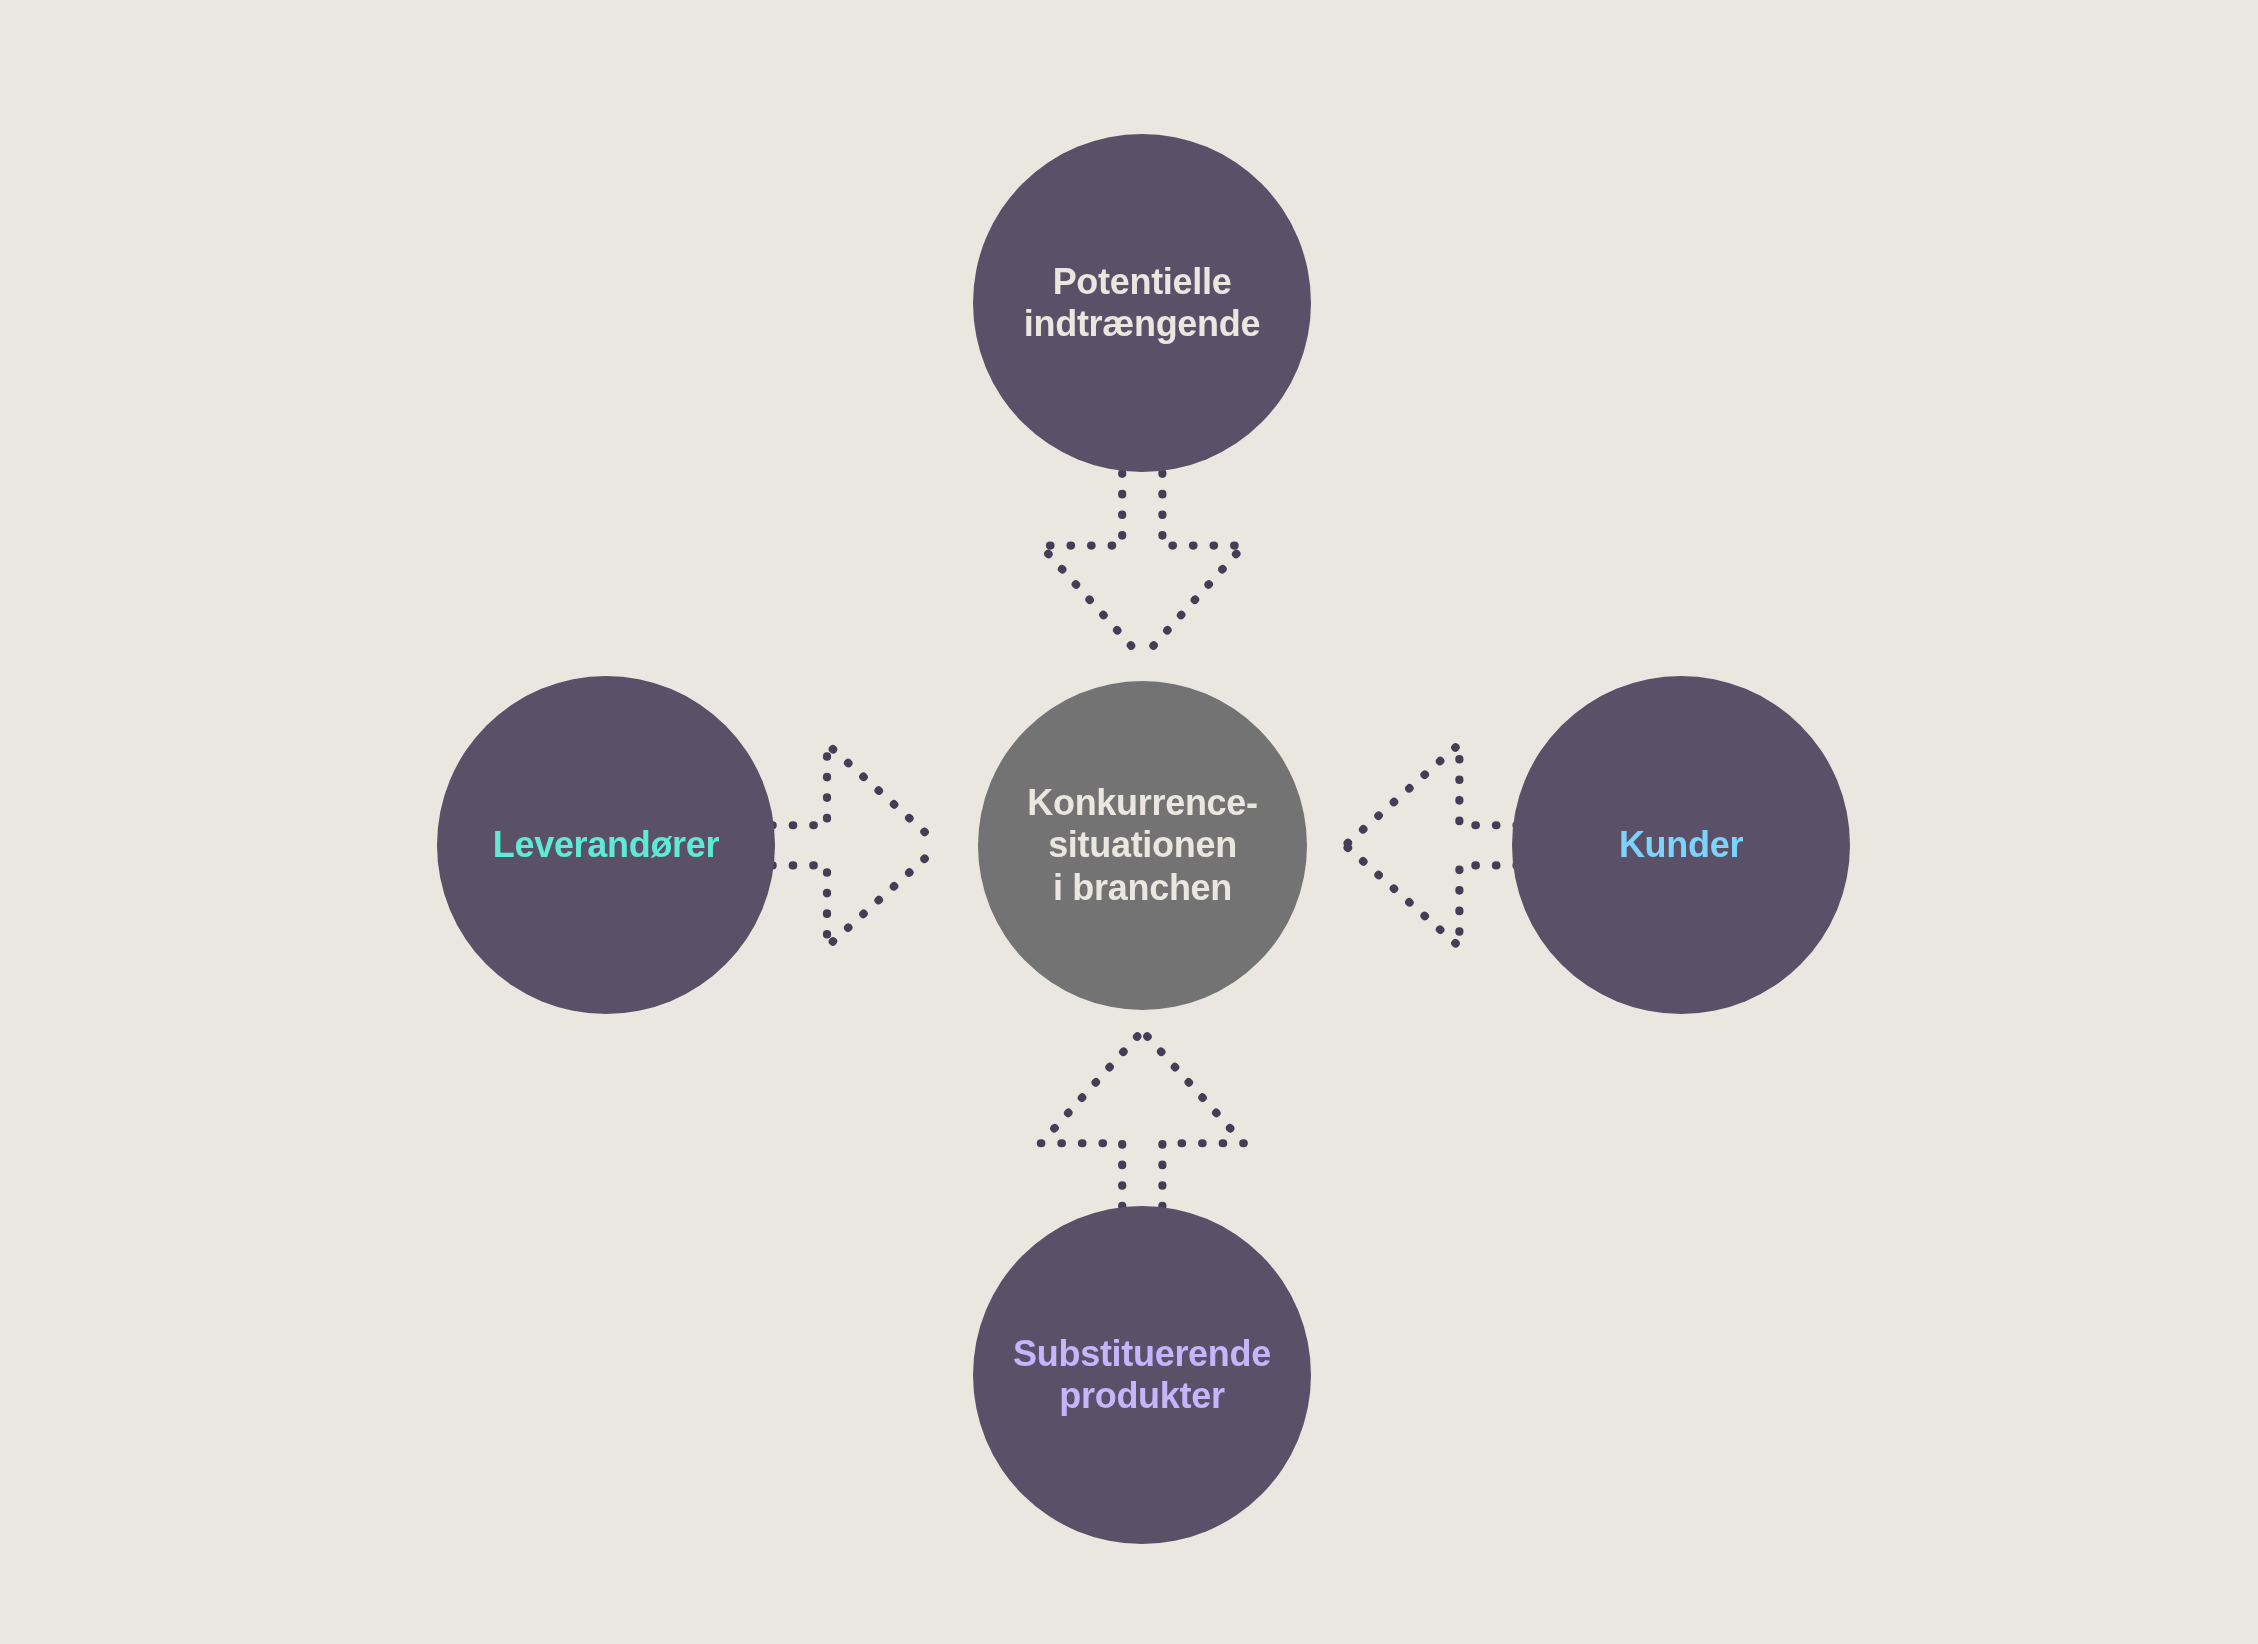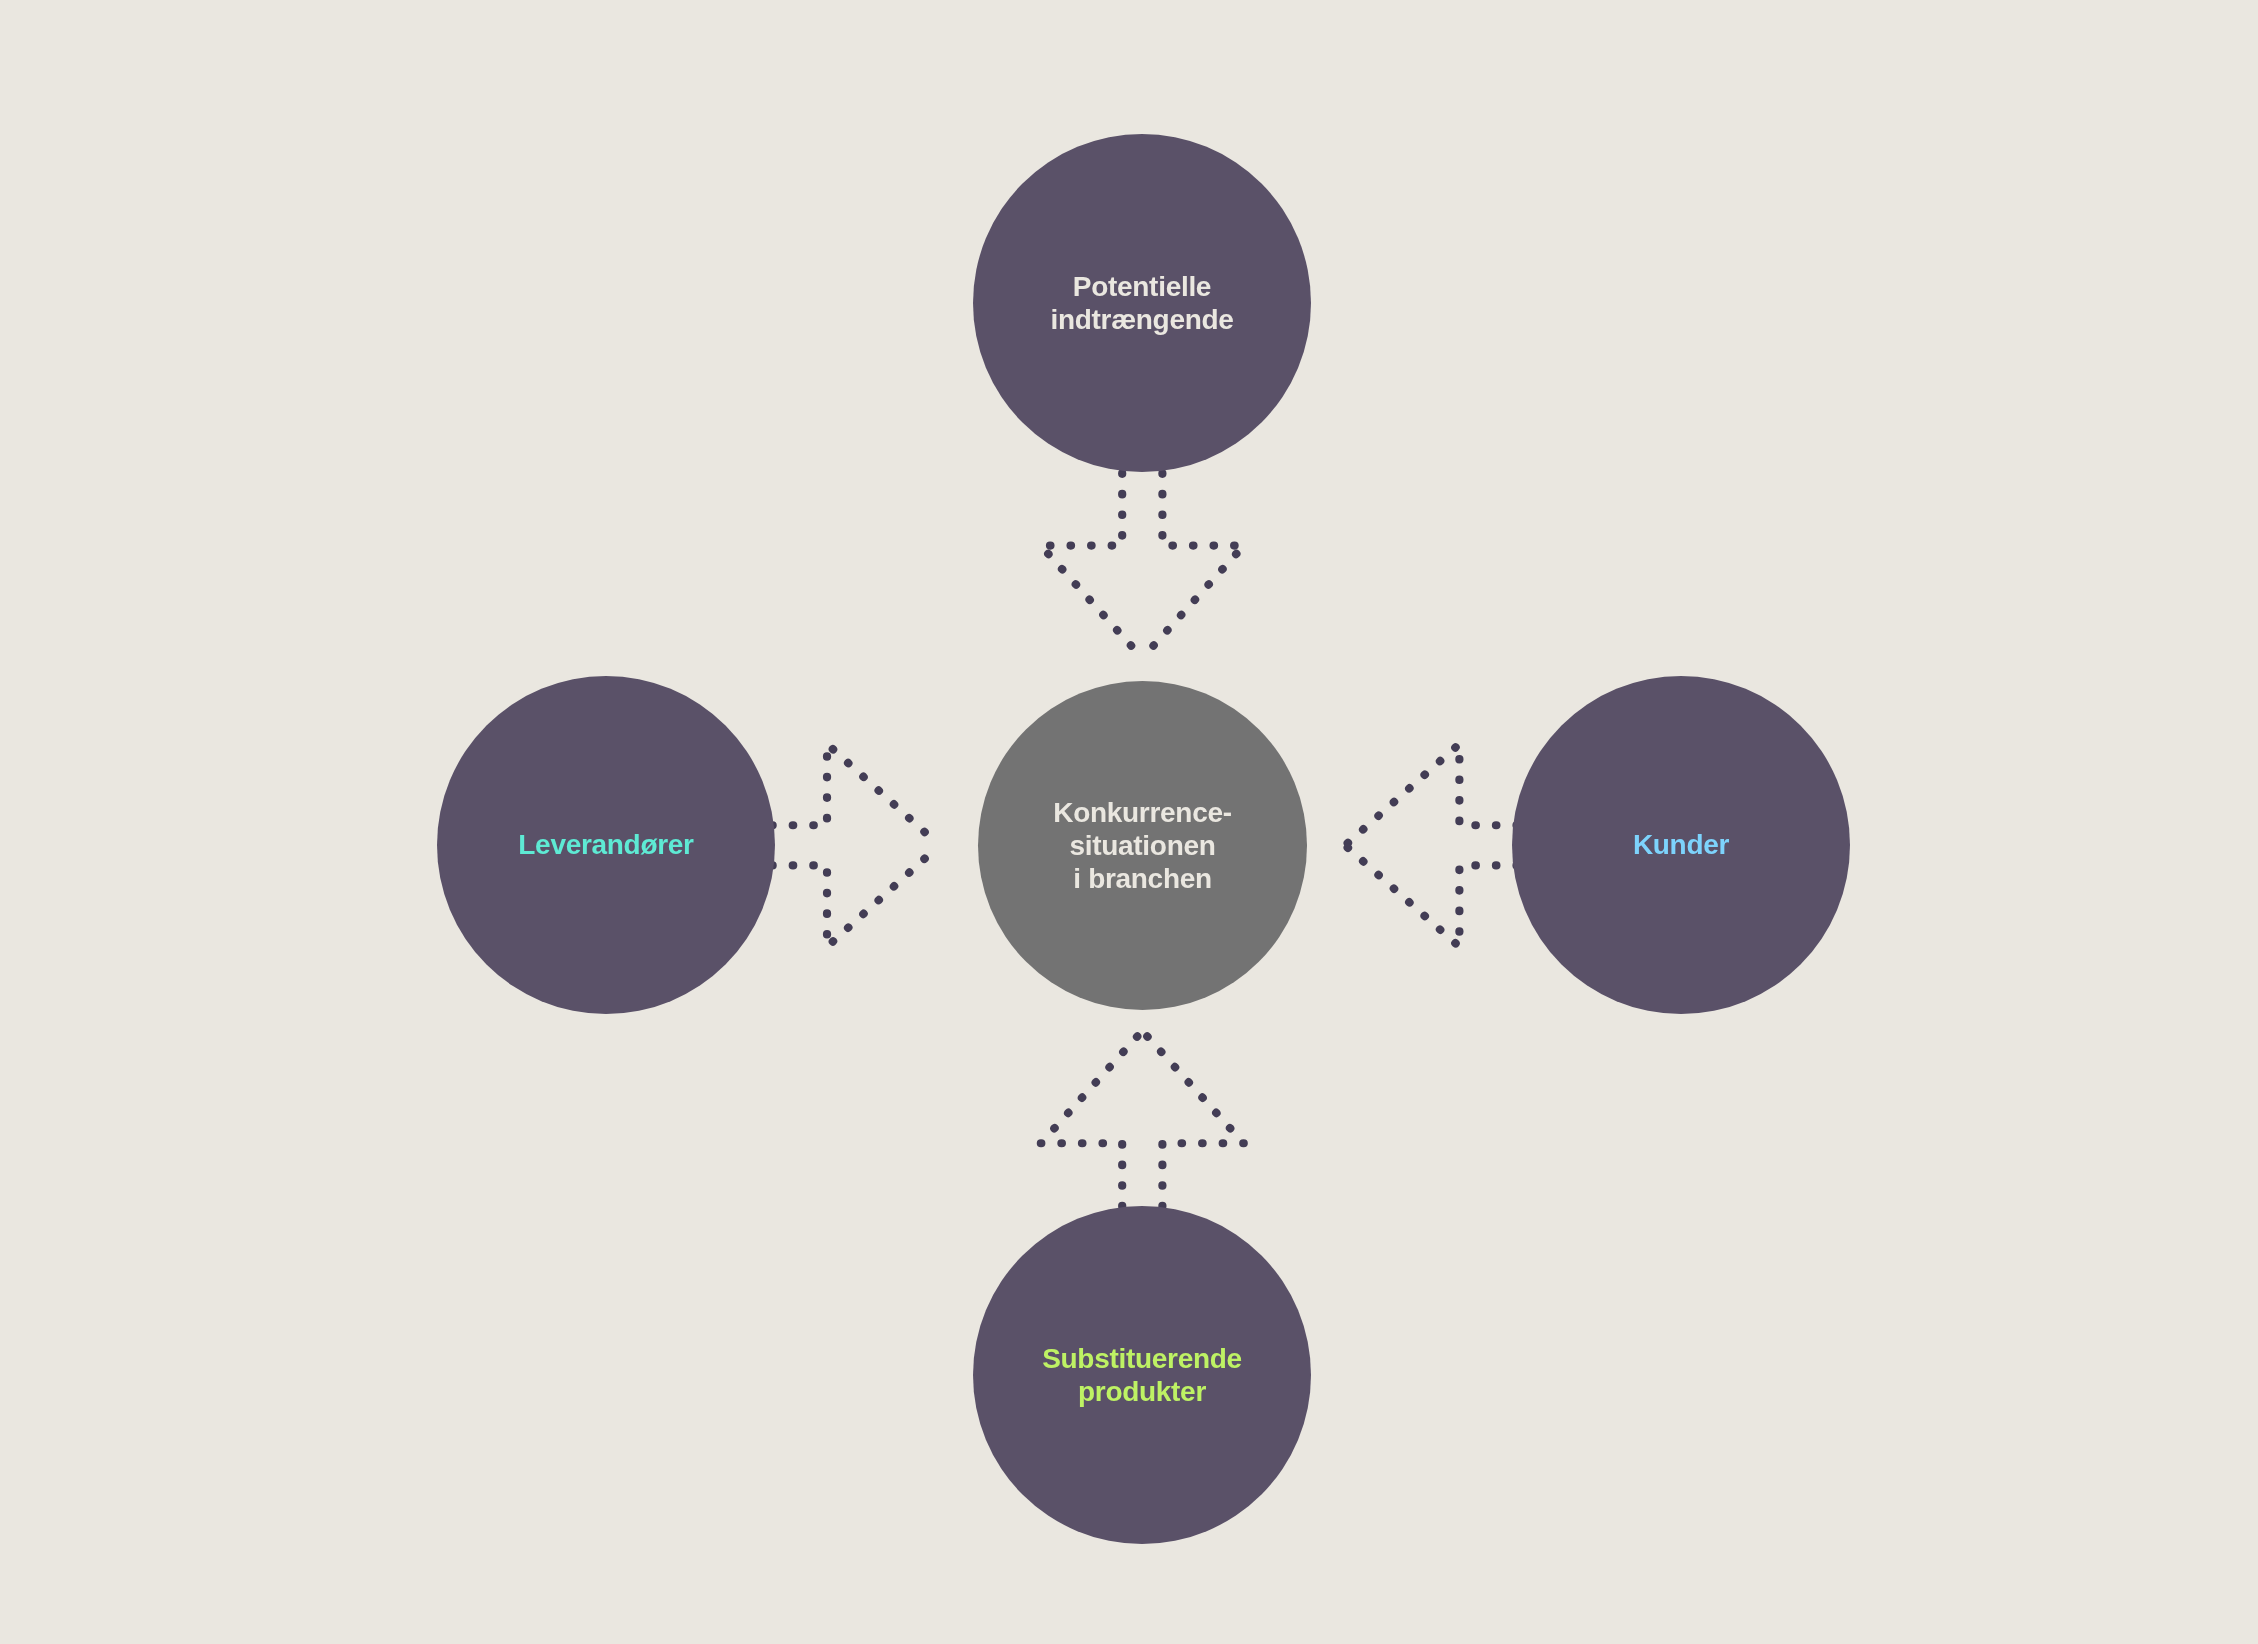--- a/index.html
+++ b/index.html
@@ -32,21 +32,21 @@
     background: #5a5168;
     display: flex;
     align-items: center;
     justify-content: center;
     box-sizing: border-box;
   }
   .node-label {
     color: #eae7e0;
     font-family: "Liberation Sans", sans-serif;
     font-weight: bold;
-    font-size: 28px;
+    font-size: 36px;
     line-height: 1.18;
     text-align: center;
     letter-spacing: -0.3px;
     white-space: pre-line;
     padding: 0 12.8px;
     user-select: none;
   }
   #node-entrants {
     left: 973px; top: 134px; width: 338px; height: 338px;
   }
@@ -116,18 +116,18 @@
     <span class="node-label" style="color: rgb(234, 231, 224);">Konkurrence-
 situationen
 i branchen</span>
   </div>
 
   <div class="node" id="node-customers" style="background: rgb(90, 81, 104);">
     <span class="node-label" style="color: #7dd3fc;">Kunder</span>
   </div>
 
   <div class="node" id="node-substitutes" style="background: rgb(90, 81, 104);">
-    <span class="node-label" style="color: #bef264;">Substituerende
+    <span class="node-label" style="color: #c4b5fd;">Substituerende
 produkter</span>
   </div>
 
 </div>
 
 
 </body></html>

